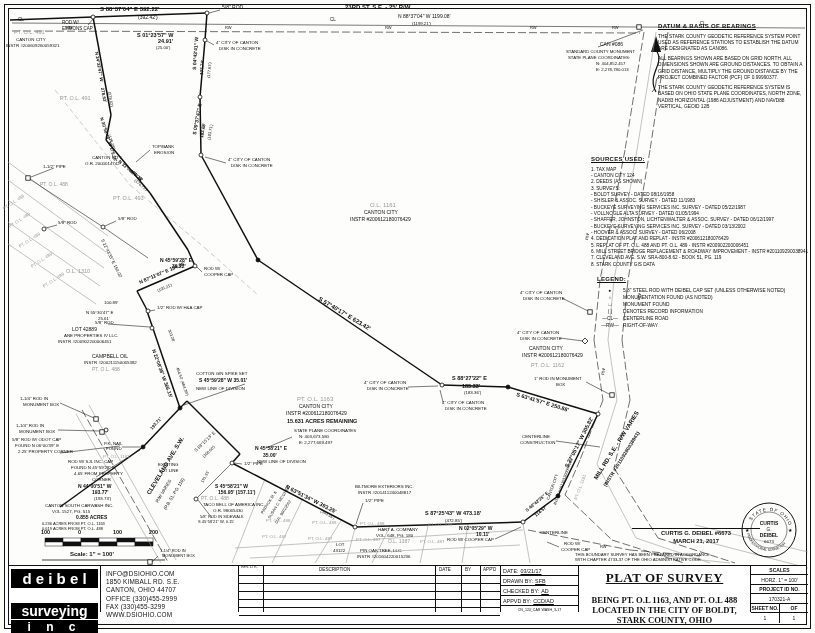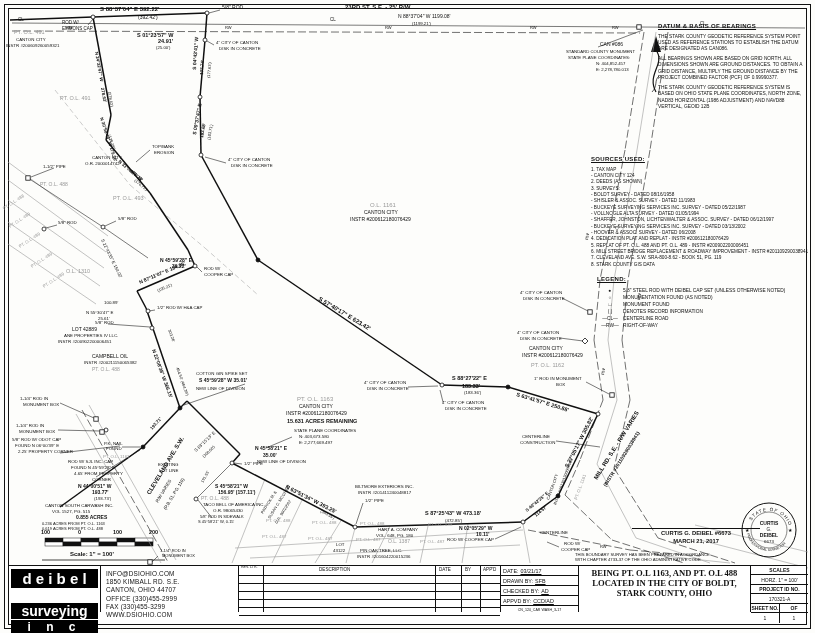--- a/index.html
+++ b/index.html
@@ -554,21 +554,22 @@
       </div>
     </div>
     <div class="cell appr">
       <div class="row"><span>DATE:</span><span class="v">03/21/17</span></div>
       <div class="row"><span>DRAWN BY:</span><span class="v">SFB</span></div>
       <div class="row"><span>CHECKED BY:</span><span class="v">AD</span></div>
       <div class="row"><span>APPVD BY:</span><span class="v">CCD/AD</span></div>
       <div class="row" style="border-bottom:none;font-size:3.6px;text-align:center;">CN_124_CAR WASH_3-17</div>
     </div>
     <div class="cell ttl">
-      <div style="font-size:8.6px;font-weight:bold;margin-top:2px;">BEING PT. O.L 1163, AND PT. O.L 488</div>
+      <div style="font-size:13px;font-weight:bold;text-decoration:underline;margin-top:4px;letter-spacing:.5px;">PLAT OF SURVEY</div>
+      <div style="font-size:8.6px;font-weight:bold;margin-top:9px;">BEING PT. O.L 1163, AND PT. O.L 488</div>
       <div style="font-size:8.6px;font-weight:bold;">LOCATED IN THE CITY OF BOLDT,</div>
       <div style="font-size:8.6px;font-weight:bold;">STARK COUNTY, OHIO</div>
     </div>
     <div class="cell scl">
       <div class="hd">SCALES</div>
       <div class="vl">HORZ. 1" = 100'</div>
       <div class="hd">PROJECT ID NO.</div>
       <div class="vl">170321-A</div>
       <div style="display:flex;border-bottom:1px solid #111;font-weight:bold;">
         <div style="flex:1;border-right:1px solid #111;padding:1px 0;">SHEET NO.</div>

